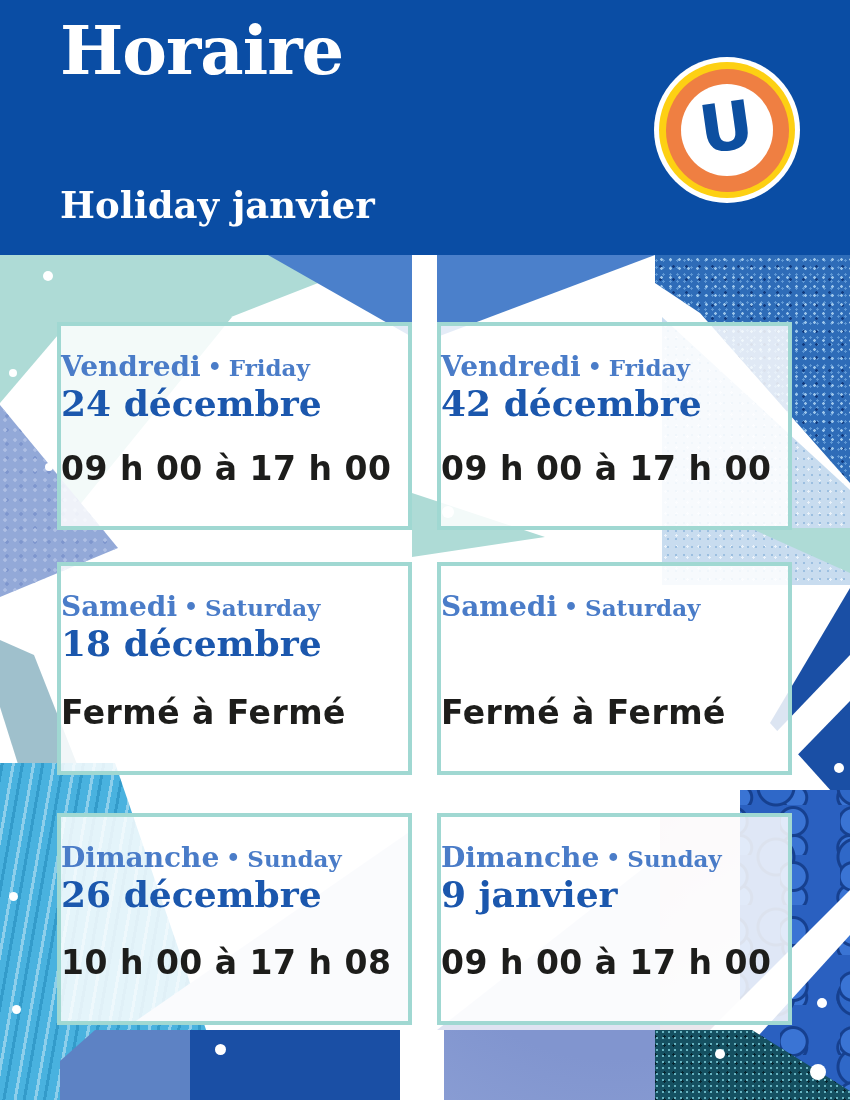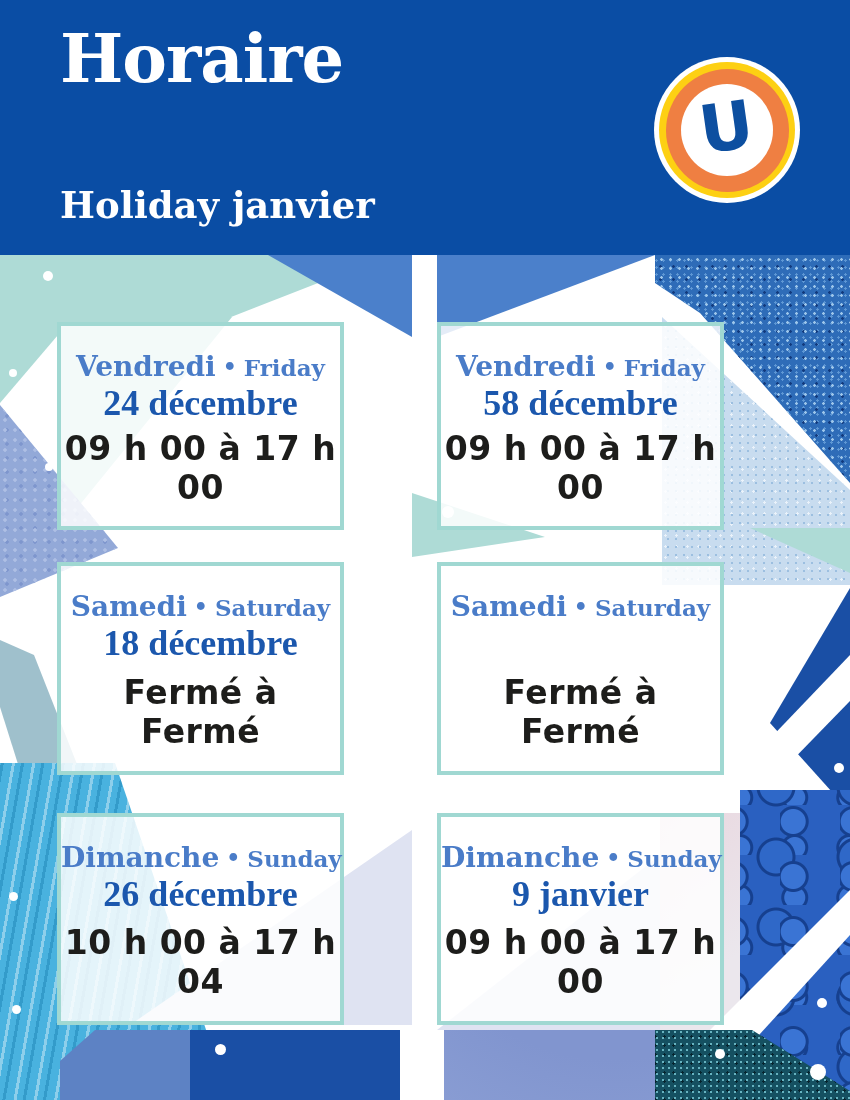--- a/index.html
+++ b/index.html
@@ -1,21 +1,21 @@
 <!DOCTYPE html>
 <html><head>
 <meta charset="utf-8">
 <style>
   html,body{margin:0;padding:0;}
   body{width:850px;height:1100px;font-family:"DejaVu Serif",serif;}
   #page{position:relative;width:850px;height:1100px;overflow:hidden;background:#fff;}
 
   
   .header{position:absolute;left:0;top:0;width:850px;height:255px;background:#0a4da4;}
-  .title{position:absolute;left:60px;top:24px;color:#fff;font-weight:bold;
+  .title{position:absolute;left:60px;top:16px;color:#fff;font-weight:bold;
          font-size:67px;line-height:69px;letter-spacing:-1px;}
   .subtitle{position:absolute;left:60px;top:183px;color:#fff;font-weight:bold;font-size:37px;}
   .logo{position:absolute;left:654px;top:57px;width:146px;height:146px;border-radius:50%;
         background:#fff;display:flex;align-items:center;justify-content:center;}
   .ring-y{width:136px;height:136px;border-radius:50%;background:#fdd013;display:flex;align-items:center;justify-content:center;}
   .ring-o{width:123px;height:123px;border-radius:50%;background:#ef7f42;display:flex;align-items:center;justify-content:center;}
   .disc{width:92px;height:92px;border-radius:50%;background:#fff;display:flex;align-items:center;justify-content:center;}
   .uletter{font-family:"DejaVu Sans",sans-serif;font-weight:bold;font-size:66px;color:#0d4fa0;
            transform:rotate(-8deg) translateY(-3px);}
 
@@ -33,26 +33,26 @@
   .tx-peri{background-color:#93a9d8;background-image:radial-gradient(#aebfe4 1.5px,transparent 1.9px),radial-gradient(#7e96cd 1.5px,transparent 1.9px);background-size:10px 10px,14px 14px;}
   .tx-steel{background:linear-gradient(107deg,#c5d6de 0 6px,#51808f 8px 12px,#0e3346 13px 15px,#7ba5b4 17px 24px,#cfdfe6 26px 60px,#9fc0cc 60px 100%);}
   .tx-cyan{background-color:#49b2df;background-image:repeating-linear-gradient(100deg,rgba(255,255,255,.38) 0 3px,transparent 3px 9px,rgba(16,118,168,.38) 9px 12px,transparent 12px 20px);}
   .tx-perisoft{background-color:#96a9da;background-image:radial-gradient(circle at 30% 40%,#b7c4e8 0 18%,transparent 45%),radial-gradient(circle at 72% 70%,#8195cf 0 25%,transparent 55%);}
   .tx-crack{background-color:#2a60c0;background-image:radial-gradient(circle at 22% 30%,#3a74d4 0 12px,#16408f 13px 15px,transparent 16px),radial-gradient(circle at 70% 60%,#2f68c8 0 16px,#16408f 17px 19px,transparent 20px),radial-gradient(circle at 45% 85%,#3a74d4 0 10px,#16408f 11px 13px,transparent 14px);background-size:60px 55px,80px 70px,55px 50px;}
   .tx-tealg{background-color:#155061;background-image:radial-gradient(#67b3c0 1px,transparent 1.3px),radial-gradient(#06242e 1px,transparent 1.3px);background-size:6px 6px,9px 9px;background-position:0 0,3px 3px;}
   .tx-pink{background-color:#ebe7ed;background-image:radial-gradient(circle at 60% 35%,rgba(225,150,165,.28) 0 30%,transparent 62%),radial-gradient(circle at 30% 75%,rgba(225,150,165,.2) 0 22%,transparent 50%);}
   .dot{position:absolute;border-radius:50%;background:#fff;}
 
   
-  .card{position:absolute;width:287px;background:rgba(255,255,255,.85);
-        border:4px solid #a0d8d2;box-sizing:border-box;text-align:center;}
+  .card{position:absolute;width:355px;background:rgba(255,255,255,.85);
+        border:4px solid #a0d8d2;box-sizing:border-box;text-align:left;}
   .dayline{margin-top:26px;color:#4a7cc8;font-weight:bold;font-size:28px;line-height:1.05;}
   .dayline .en{font-size:23px;}
   .dayline .sep{font-size:22px;padding:0 7px;position:relative;top:-2px;}
-  .date{margin-top:3px;color:#1b57ad;font-weight:bold;font-size:36px;line-height:1.1;font-family:Liberation Serif, serif;}
+  .date{margin-top:3px;color:#1b57ad;font-weight:bold;font-size:36px;line-height:1.1;}
   .date sup{font-size:.52em;}
   .hours{position:absolute;left:0;right:0;top:71%;transform:translateY(-50%);
          font-family:"DejaVu Sans",sans-serif;font-weight:bold;font-size:33px;
          letter-spacing:.5px;color:#1d1d1b;}
 </style>
 </head>
 <body>
 
 <div id="page">
 
@@ -119,21 +119,21 @@
       <span>24 décembre</span><sup></sup><span></span>
     </div>
     <div class="hours">09 h 00 à 17 h 00</div>
   </div>
 
   <div class="card" style="left:437px;top:322px;height:208px;">
     <div class="dayline">
       <span class="fr">Vendredi</span><span class="sep">•</span><span class="en">Friday</span>
     </div>
     <div class="date">
-      <span>58 décembre</span><sup></sup><span></span>
+      <span>42 décembre</span><sup></sup><span></span>
     </div>
     <div class="hours">09 h 00 à 17 h 00</div>
   </div>
 
   <div class="card" style="left:57px;top:562px;height:213px;">
     <div class="dayline">
       <span class="fr">Samedi</span><span class="sep">•</span><span class="en">Saturday</span>
     </div>
     <div class="date">
       <span>18 décembre</span><sup></sup><span></span>
@@ -148,21 +148,21 @@
     <div class="hours">Fermé à Fermé</div>
   </div>
 
   <div class="card" style="left:57px;top:813px;height:212px;">
     <div class="dayline">
       <span class="fr">Dimanche</span><span class="sep">•</span><span class="en">Sunday</span>
     </div>
     <div class="date">
       <span>26 décembre</span><sup></sup><span></span>
     </div>
-    <div class="hours">10 h 00 à 17 h 04</div>
+    <div class="hours">10 h 00 à 17 h 08</div>
   </div>
 
   <div class="card" style="left:437px;top:813px;height:212px;">
     <div class="dayline">
       <span class="fr">Dimanche</span><span class="sep">•</span><span class="en">Sunday</span>
     </div>
     <div class="date">
       <span>9 janvier</span><sup></sup><span></span>
     </div>
     <div class="hours">09 h 00 à 17 h 00</div>

